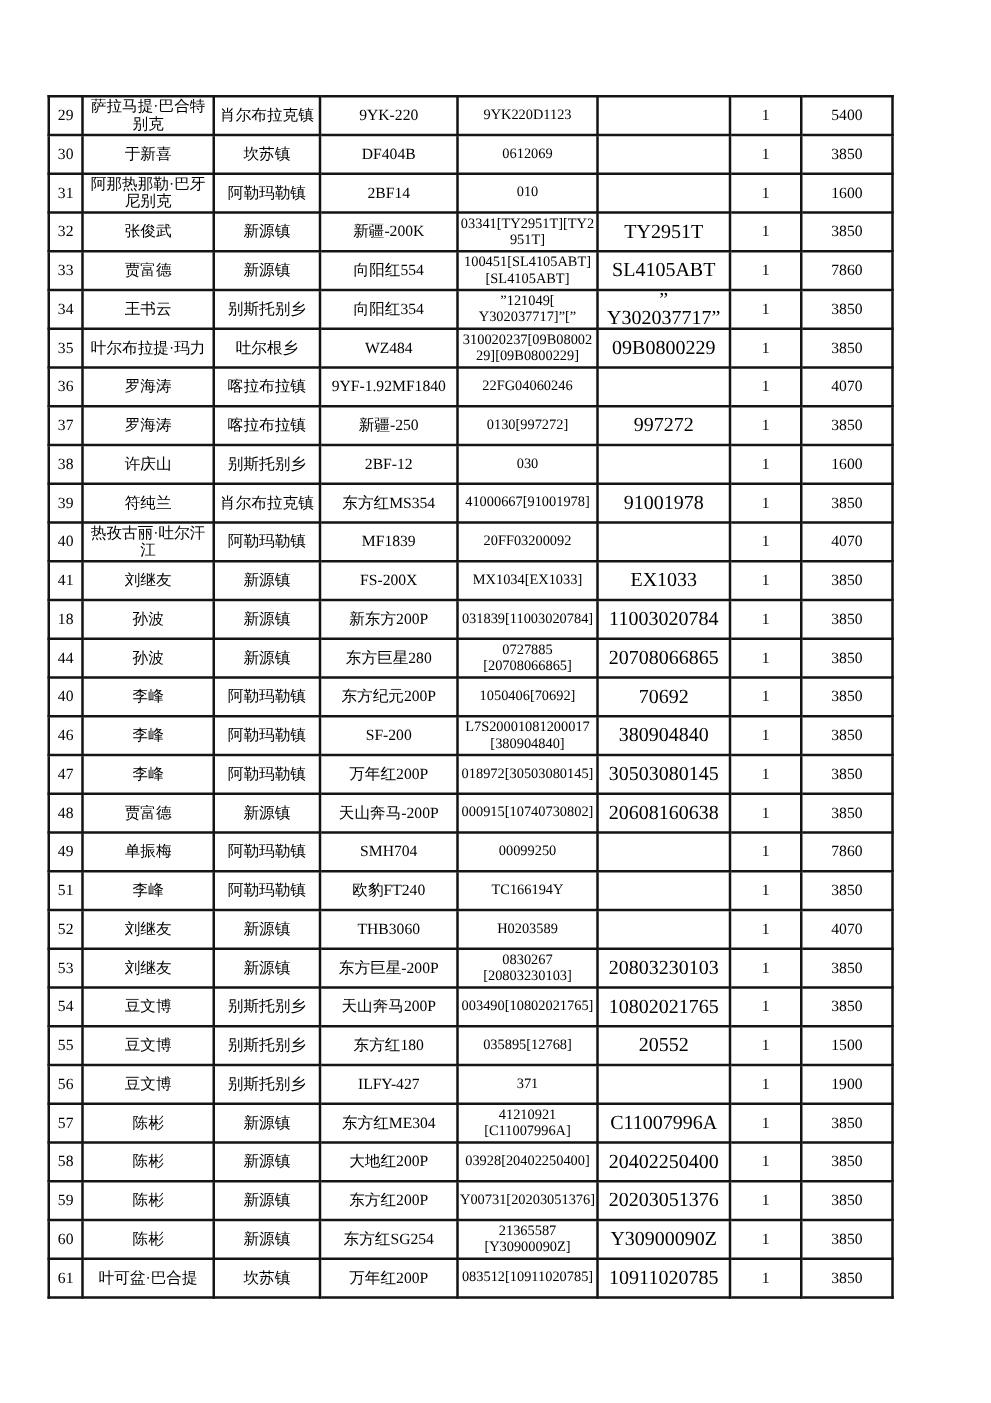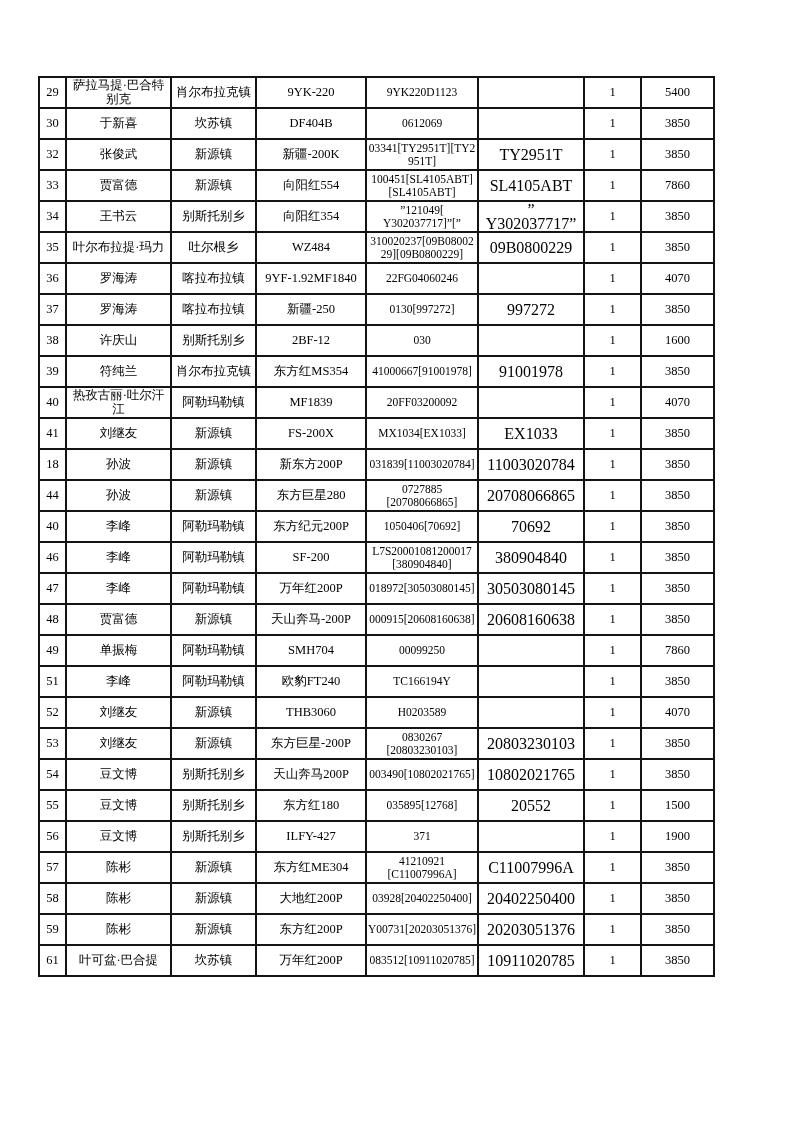--- a/index.html
+++ b/index.html
@@ -114,20 +114,46 @@
           </td>
           <td class="c-qty">
             <div class="cv">1</div>
           </td>
           <td class="c-amount">
             <div class="cv">3850</div>
           </td>
         </tr>
         <tr>
           <td class="c-no">
+            <div class="cv">31</div>
+          </td>
+          <td class="c-name">
+            <div class="cv">阿那热那勒·巴牙尼别克</div>
+          </td>
+          <td class="c-town">
+            <div class="cv">阿勒玛勒镇</div>
+          </td>
+          <td class="c-model">
+            <div class="cv">2BF14</div>
+          </td>
+          <td class="c-serial">
+            <div class="cv">010</div>
+          </td>
+          <td class="c-code">
+            <div class="cv"></div>
+          </td>
+          <td class="c-qty">
+            <div class="cv">1</div>
+          </td>
+          <td class="c-amount">
+            <div class="cv">1600</div>
+          </td>
+        </tr>
+        <tr>
+          <td class="c-no">
             <div class="cv">32</div>
           </td>
           <td class="c-name">
             <div class="cv">张俊武</div>
           </td>
           <td class="c-town">
             <div class="cv">新源镇</div>
           </td>
           <td class="c-model">
             <div class="cv">新疆-200K</div>
@@ -519,21 +545,21 @@
           <td class="c-name">
             <div class="cv">贾富德</div>
           </td>
           <td class="c-town">
             <div class="cv">新源镇</div>
           </td>
           <td class="c-model">
             <div class="cv">天山奔马-200P</div>
           </td>
           <td class="c-serial">
-            <div class="cv">000915[20608160638]</div>
+            <div class="cv">000915[10740730802]</div>
           </td>
           <td class="c-code">
             <div class="cv">20608160638</div>
           </td>
           <td class="c-qty">
             <div class="cv">1</div>
           </td>
           <td class="c-amount">
             <div class="cv">3850</div>
           </td>
@@ -785,20 +811,47 @@
             <div class="cv">新源镇</div>
           </td>
           <td class="c-model">
             <div class="cv">东方红200P</div>
           </td>
           <td class="c-serial">
             <div class="cv">Y00731[20203051376]</div>
           </td>
           <td class="c-code">
             <div class="cv">20203051376</div>
+          </td>
+          <td class="c-qty">
+            <div class="cv">1</div>
+          </td>
+          <td class="c-amount">
+            <div class="cv">3850</div>
+          </td>
+        </tr>
+        <tr>
+          <td class="c-no">
+            <div class="cv">60</div>
+          </td>
+          <td class="c-name">
+            <div class="cv">陈彬</div>
+          </td>
+          <td class="c-town">
+            <div class="cv">新源镇</div>
+          </td>
+          <td class="c-model">
+            <div class="cv">东方红SG254</div>
+          </td>
+          <td class="c-serial">
+            <div class="cv">21365587
+[Y30900090Z]</div>
+          </td>
+          <td class="c-code">
+            <div class="cv">Y30900090Z</div>
           </td>
           <td class="c-qty">
             <div class="cv">1</div>
           </td>
           <td class="c-amount">
             <div class="cv">3850</div>
           </td>
         </tr>
         <tr>
           <td class="c-no">

